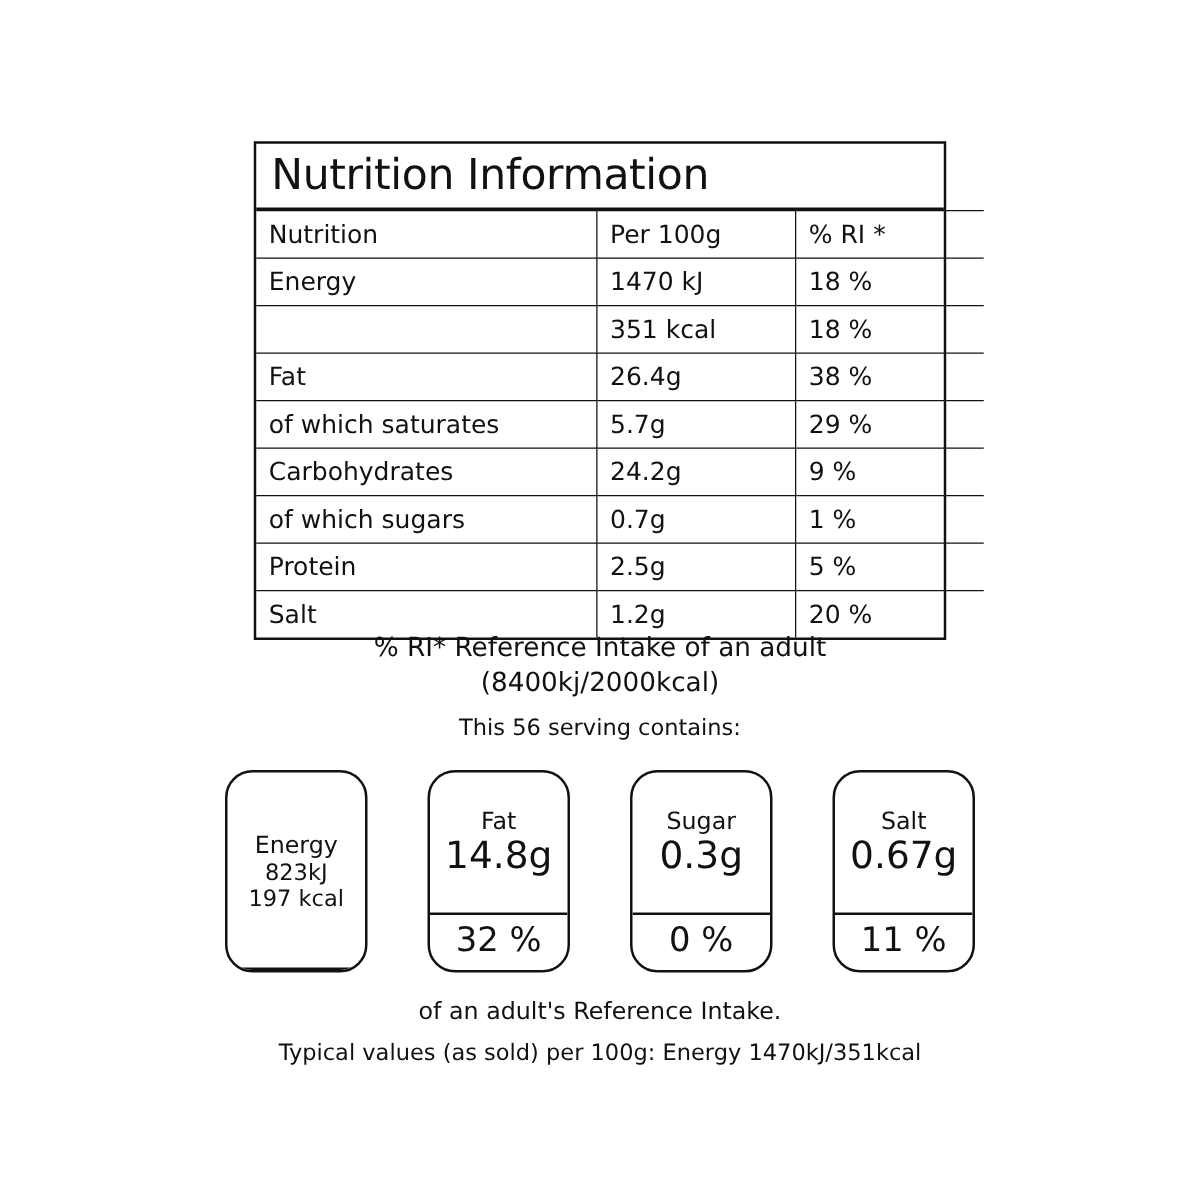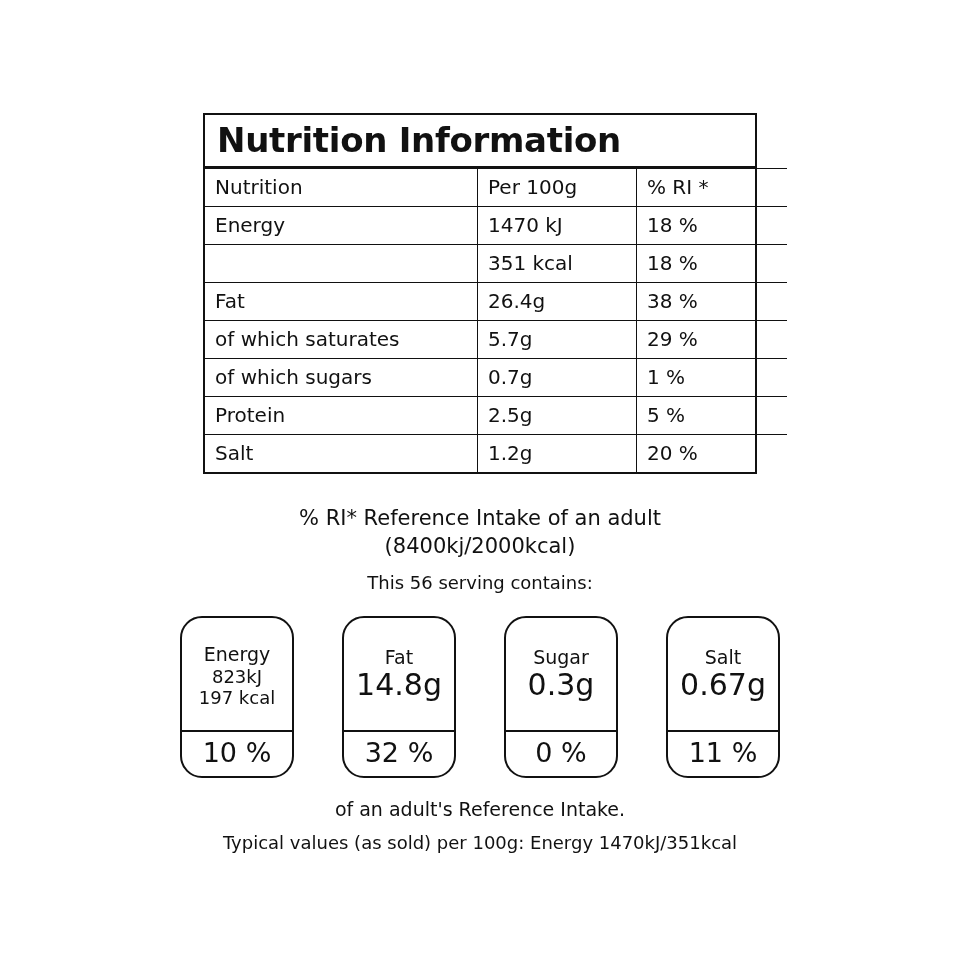--- a/index.html
+++ b/index.html
@@ -28,21 +28,21 @@
     left: 203px;
     top: 113px;
     width: 554px;
     border: 2px solid #111;
     box-sizing: border-box;
     background: #fff;
   }
 
   .panel-title {
     font-size: 34px;
-    font-weight: bold;
+    font-weight: normal;
     letter-spacing: -0.3px;
     padding: 6px 0 6px 12px;
     line-height: 1.15;
     border-bottom: 2px solid #111;
   }
 
   table.nutrition {
     border-collapse: collapse;
     width: 100%;
     table-layout: fixed;
@@ -184,20 +184,25 @@
           <td class="col-name">Fat</td>
           <td class="col-per">26.4g</td>
           <td class="col-ri">38 %</td>
         </tr>
         <tr>
           <td class="col-name">of which saturates</td>
           <td class="col-per">5.7g</td>
           <td class="col-ri">29 %</td>
         </tr>
         <tr>
+          <td class="col-name">Carbohydrates</td>
+          <td class="col-per">24.2g</td>
+          <td class="col-ri">9 %</td>
+        </tr>
+        <tr>
           <td class="col-name">of which sugars</td>
           <td class="col-per">0.7g</td>
           <td class="col-ri">1 %</td>
         </tr>
         <tr>
           <td class="col-name">Protein</td>
           <td class="col-per">2.5g</td>
           <td class="col-ri">5 %</td>
         </tr>
         <tr>
@@ -217,21 +222,20 @@
   <div class="serving-line">This 56 serving contains:</div>
 
   <div class="badges">
 
     <div class="badge badge-energy">
       <div class="badge-top">
         <div class="badge-label">Energy</div>
         <div class="badge-sub">823kJ</div>
         <div class="badge-sub">197 kcal</div>
       </div>
-      <div class="badge-bottom">10 %</div>
     </div>
 
     <div class="badge badge-std">
       <div class="badge-top">
         <div class="badge-label">Fat</div>
         <div class="badge-value">14.8g</div>
       </div>
       <div class="badge-bottom">32 %</div>
     </div>
 

